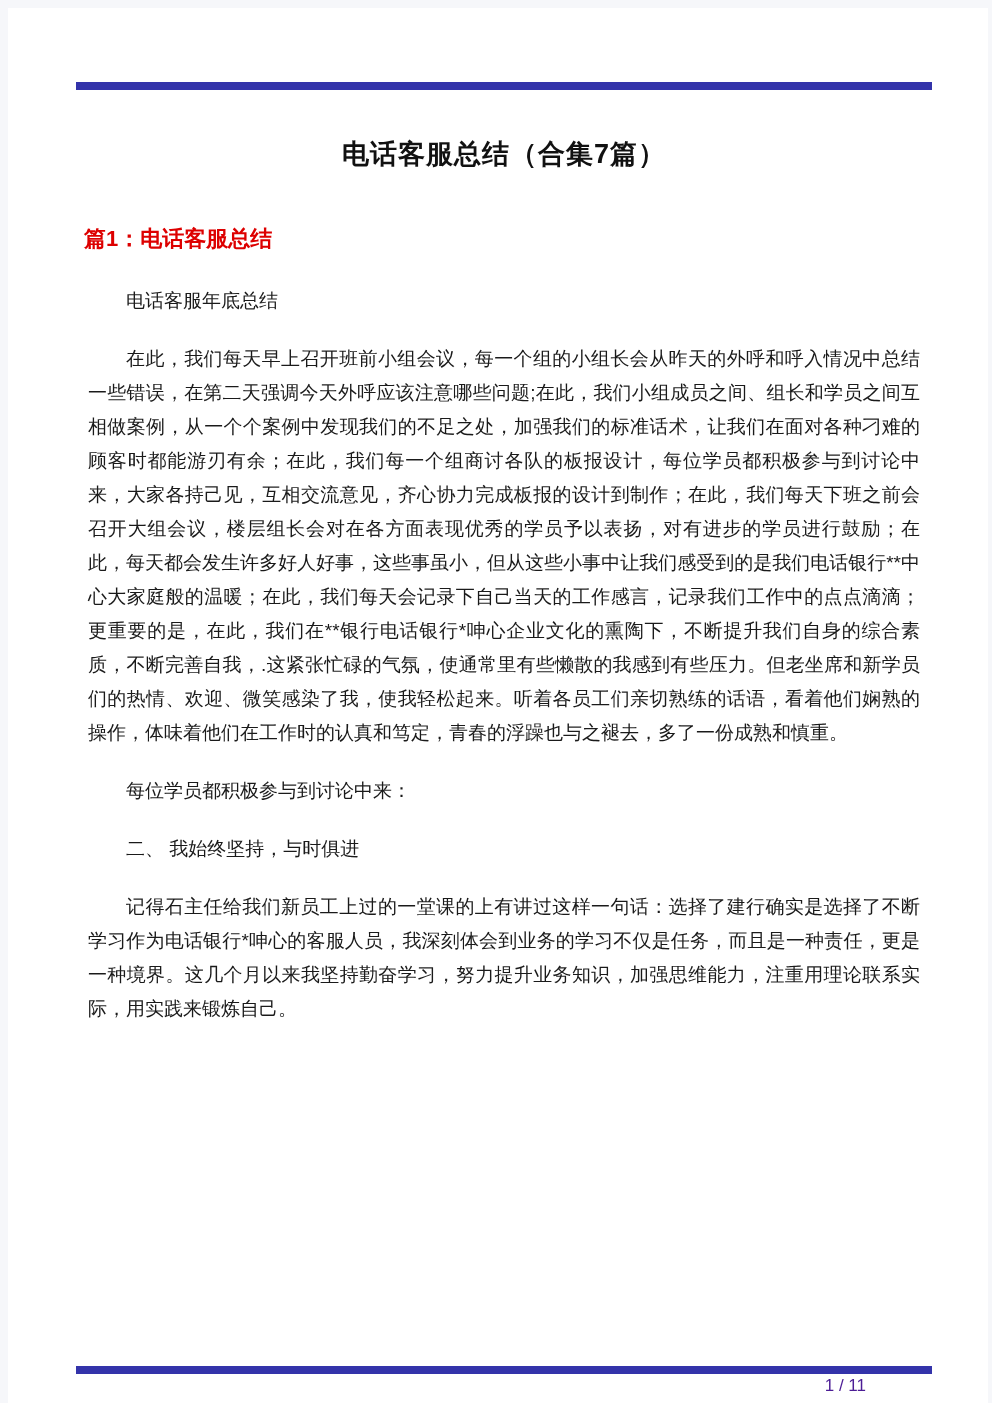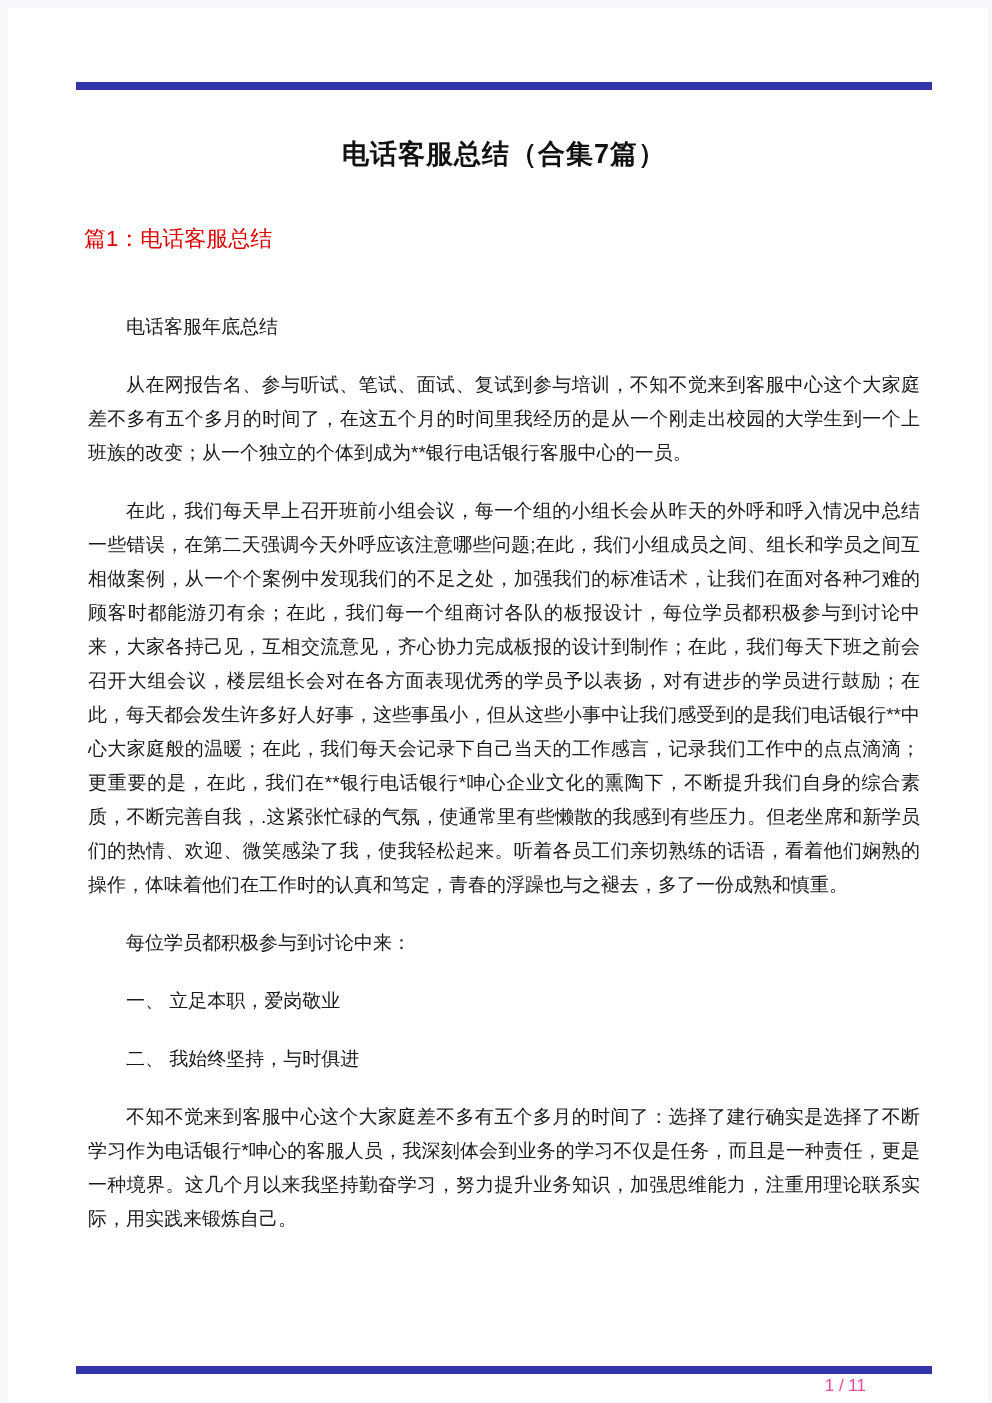--- a/index.html
+++ b/index.html
@@ -35,26 +35,26 @@
     text-align: center;
     font-size: 27px;
     font-weight: bold;
     color: #111111;
     letter-spacing: 1px;
   }
 
   .section-heading {
     margin-top: 44px;
     font-size: 22px;
-    font-weight: normal;
+    font-weight: bold;
     color: #dd0000;
   }
 
   .body-text {
-    margin-top: 44px;
+    margin-top: 18px;
     font-size: 19px;
     line-height: 34px;
     color: #1a1a1a;
     text-align: justify;
   }
 
   .body-text p {
     text-indent: 2em;
     margin-bottom: 16px;
   }
@@ -66,43 +66,41 @@
     top: 1358px;
     height: 2px;
     background: #3333aa;
   }
 
   .page-number {
     position: absolute;
     top: 1364px;
     right: 130px;
     font-size: 17px;
-    color: #ec4899;
+    color: #4c1d95;
   }
 </style>
 </head>
 <body>
 
 <div class="page">
 
   <div class="top-rule"></div>
 
   <div class="content">
     <h1 class="doc-title">电话客服总结（合集7篇）</h1>
 
     <h2 class="section-heading">篇1：电话客服总结</h2>
 
     <div class="body-text">
       <p>电话客服年底总结</p>
-      <p>从在网报告名、参与听试、笔试、面试、复试到参与培训，不知不觉来到客服中心这个大家庭差不多有五个多月的时间了，在这五个月的时间里我经历的是从一个刚走出校园的大学生到一个上班族的改变；从一个独立的个体到成为**银行电话银行客服中心的一员。</p>
       <p>在此，我们每天早上召开班前小组会议，每一个组的小组长会从昨天的外呼和呼入情况中总结一些错误，在第二天强调今天外呼应该注意哪些问题;在此，我们小组成员之间、组长和学员之间互相做案例，从一个个案例中发现我们的不足之处，加强我们的标准话术，让我们在面对各种刁难的顾客时都能游刃有余；在此，我们每一个组商讨各队的板报设计，每位学员都积极参与到讨论中来，大家各持己见，互相交流意见，齐心协力完成板报的设计到制作；在此，我们每天下班之前会召开大组会议，楼层组长会对在各方面表现优秀的学员予以表扬，对有进步的学员进行鼓励；在此，每天都会发生许多好人好事，这些事虽小，但从这些小事中让我们感受到的是我们电话银行**中心大家庭般的温暖；在此，我们每天会记录下自己当天的工作感言，记录我们工作中的点点滴滴；更重要的是，在此，我们在**银行电话银行*呻心企业文化的熏陶下，不断提升我们自身的综合素质，不断完善自我，.这紧张忙碌的气氛，使通常里有些懒散的我感到有些压力。但老坐席和新学员们的热情、欢迎、微笑感染了我，使我轻松起来。听着各员工们亲切熟练的话语，看着他们娴熟的操作，体味着他们在工作时的认真和笃定，青春的浮躁也与之褪去，多了一份成熟和慎重。</p>
       <p>每位学员都积极参与到讨论中来：</p>
-      <p>一、 立足本职，爱岗敬业</p>
       <p>二、 我始终坚持，与时俱进</p>
-      <p>不知不觉来到客服中心这个大家庭差不多有五个多月的时间了：选择了建行确实是选择了不断学习作为电话银行*呻心的客服人员，我深刻体会到业务的学习不仅是任务，而且是一种责任，更是一种境界。这几个月以来我坚持勤奋学习，努力提升业务知识，加强思维能力，注重用理论联系实际，用实践来锻炼自己。</p>
+      <p>记得石主任给我们新员工上过的一堂课的上有讲过这样一句话：选择了建行确实是选择了不断学习作为电话银行*呻心的客服人员，我深刻体会到业务的学习不仅是任务，而且是一种责任，更是一种境界。这几个月以来我坚持勤奋学习，努力提升业务知识，加强思维能力，注重用理论联系实际，用实践来锻炼自己。</p>
     </div>
   </div>
 
   <div class="footer-rule"></div>
 
   <div class="page-number">1 / 11</div>
 
 </div>
 
 </body></html>

